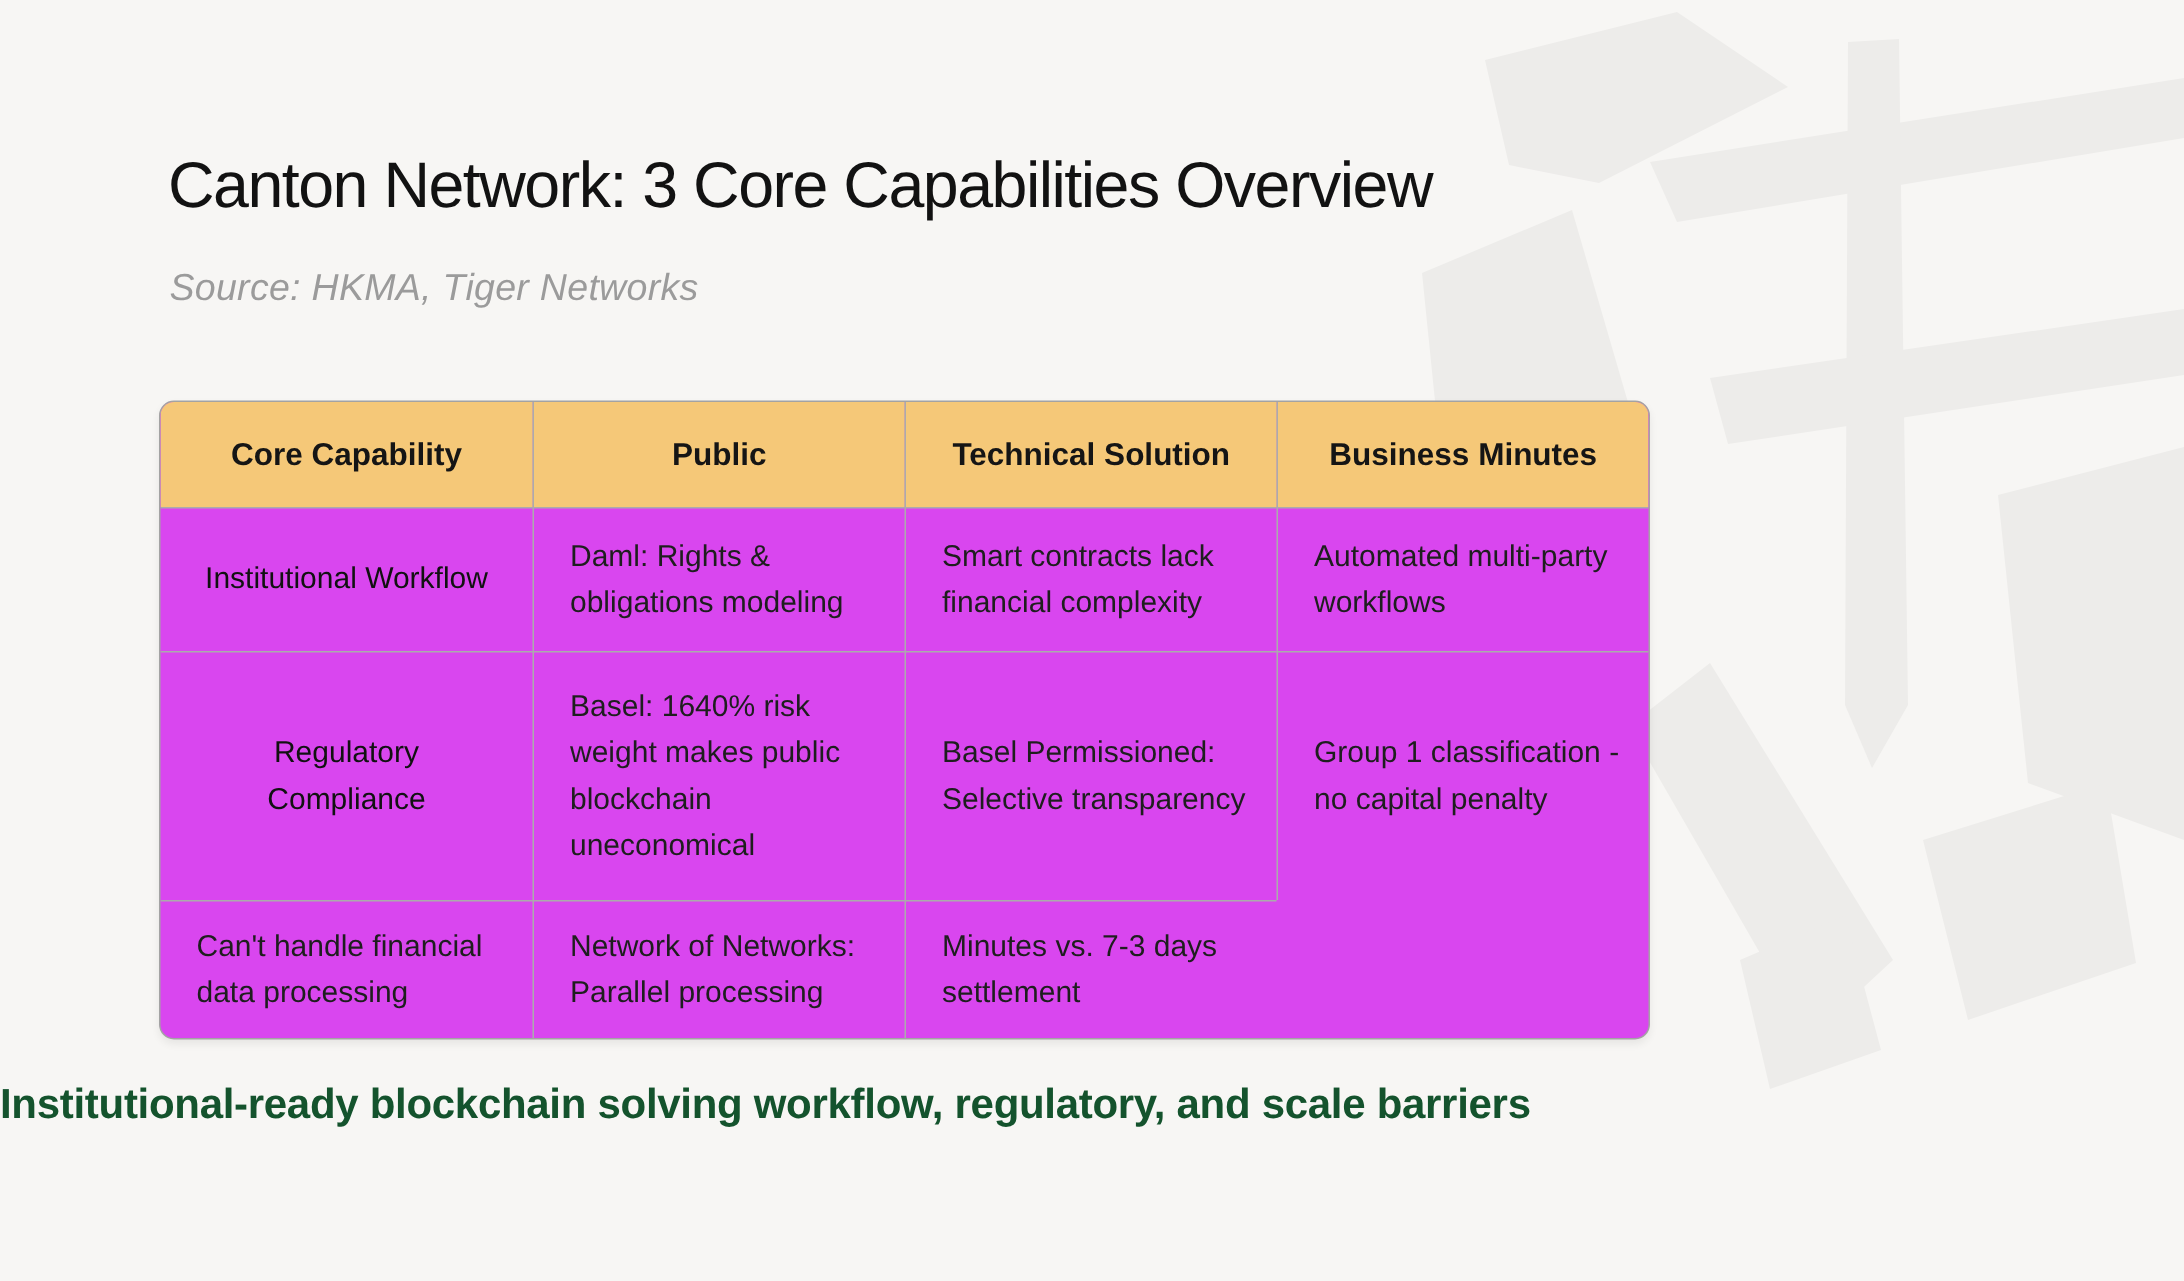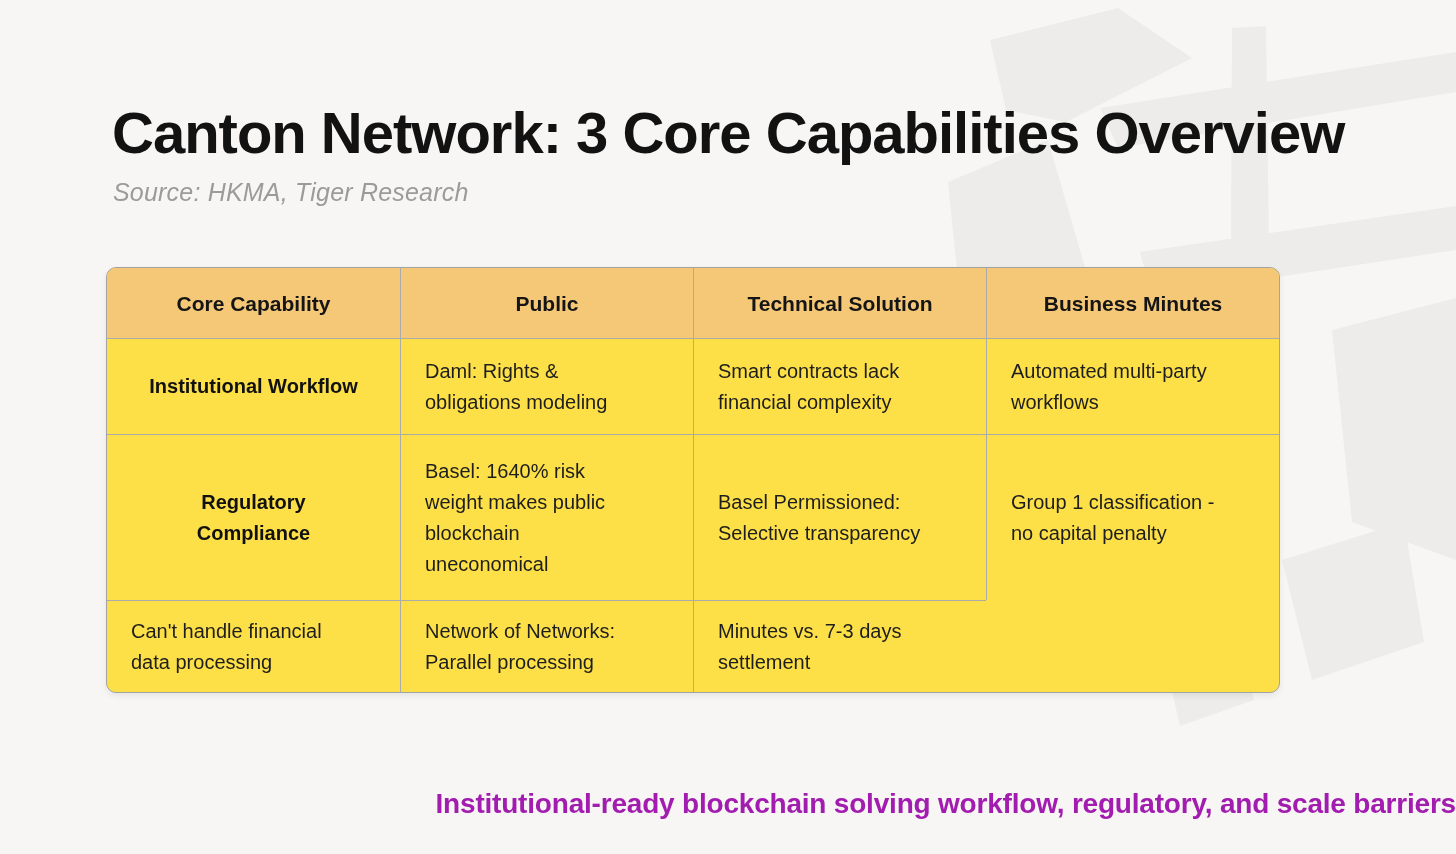--- a/index.html
+++ b/index.html
@@ -11,33 +11,33 @@
     position: relative;
   }
   .watermark {
     position: absolute; top: 0; right: 0;
     width: 520px; height: 854px;
     pointer-events: none;
   }
   .page { position: absolute; inset: 0; }
   .title {
     position: absolute; left: 112px; top: 100px;
-    font-size: 58px; font-weight: 700; letter-spacing: -1px;
+    font-size: 43px; font-weight: 400; letter-spacing: -1px;
     color: #121212; line-height: 1.15;
     width: 1300px;
   }
   .subtitle {
     position: absolute; left: 113px; top: 178px;
     font-size: 25px; font-style: italic; color: #9b9b9b;
     letter-spacing: 0.2px;
   }
   .tbl {
-    position: absolute; left: 106px; top: 267px; width: 1174px;
+    position: absolute; left: 106px; top: 267px; width: 994px;
     border: 1.5px solid #a3a3a3; border-radius: 10px;
-    overflow: hidden; background: #fde047;
+    overflow: hidden; background: #d946ef;
     box-shadow: 0 3px 6px rgba(0,0,0,0.07);
   }
   .row { display: grid; grid-template-columns: repeat(4, 1fr); }
   .row + .row .cell { border-top: 1px solid #ababab; }
   .cell + .cell { border-left: 1px solid #ababab; }
   .cell {
     display: flex; align-items: center;
     font-size: 20px; line-height: 31px; color: #1e1e1e;
     white-space: pre-line;
     padding: 14px 18px 14px 24px;
@@ -47,26 +47,26 @@
     background: #f5c878;
     justify-content: center; text-align: center;
     font-size: 21px; font-weight: 700; color: #151515;
     white-space: normal; padding: 10px 12px;
   }
   .row.r1 { min-height: 96px; }
   .row.r2 { min-height: 166px; }
   .row.r3 { min-height: 92px; }
   .cell.cap {
     justify-content: center; text-align: center;
-    font-weight: 700; color: #111111; padding: 10px 18px;
+    font-weight: 400; color: #111111; padding: 10px 18px;
   }
   .footer-note {
-    position: absolute; left: 0; top: 788px; width: 1456px;
-    text-align: right;
-    font-size: 28px; font-weight: 700; color: #a21caf;
+    position: absolute; left: 0; top: 720px; width: 1456px;
+    text-align: left;
+    font-size: 28px; font-weight: 700; color: #14532d;
     letter-spacing: -0.2px;
   }
 </style>
 </head>
 <body>
 
 <div class="page">
 
   <svg class="watermark" viewBox="936 0 520 854" width="520" height="854" aria-hidden="true">
     <g fill="#edecea">
@@ -76,21 +76,21 @@
       <polygon points="1140,252 1456,206 1456,250 1152,296"></polygon>
       <polygon points="948,182 1048,140 1094,298 1002,362 960,300"></polygon>
       <polygon points="1332,330 1456,298 1456,560 1352,522"></polygon>
       <polygon points="1086,484 1140,442 1262,640 1206,692"></polygon>
       <polygon points="1282,560 1404,522 1424,642 1312,680"></polygon>
       <polygon points="1160,640 1230,610 1254,700 1180,726"></polygon>
     </g>
   </svg>
 
   <h1 class="title">Canton Network: 3 Core Capabilities Overview</h1>
-  <div class="subtitle">Source: HKMA, Tiger Research</div>
+  <div class="subtitle">Source: HKMA, Tiger Networks</div>
 
   <div class="tbl">
     <div class="row hdr">
       <div class="cell">Core Capability</div>
       <div class="cell">Public</div>
       <div class="cell">Technical Solution</div>
       <div class="cell">Business Minutes</div>
     </div>
 
     <div class="row r1">

